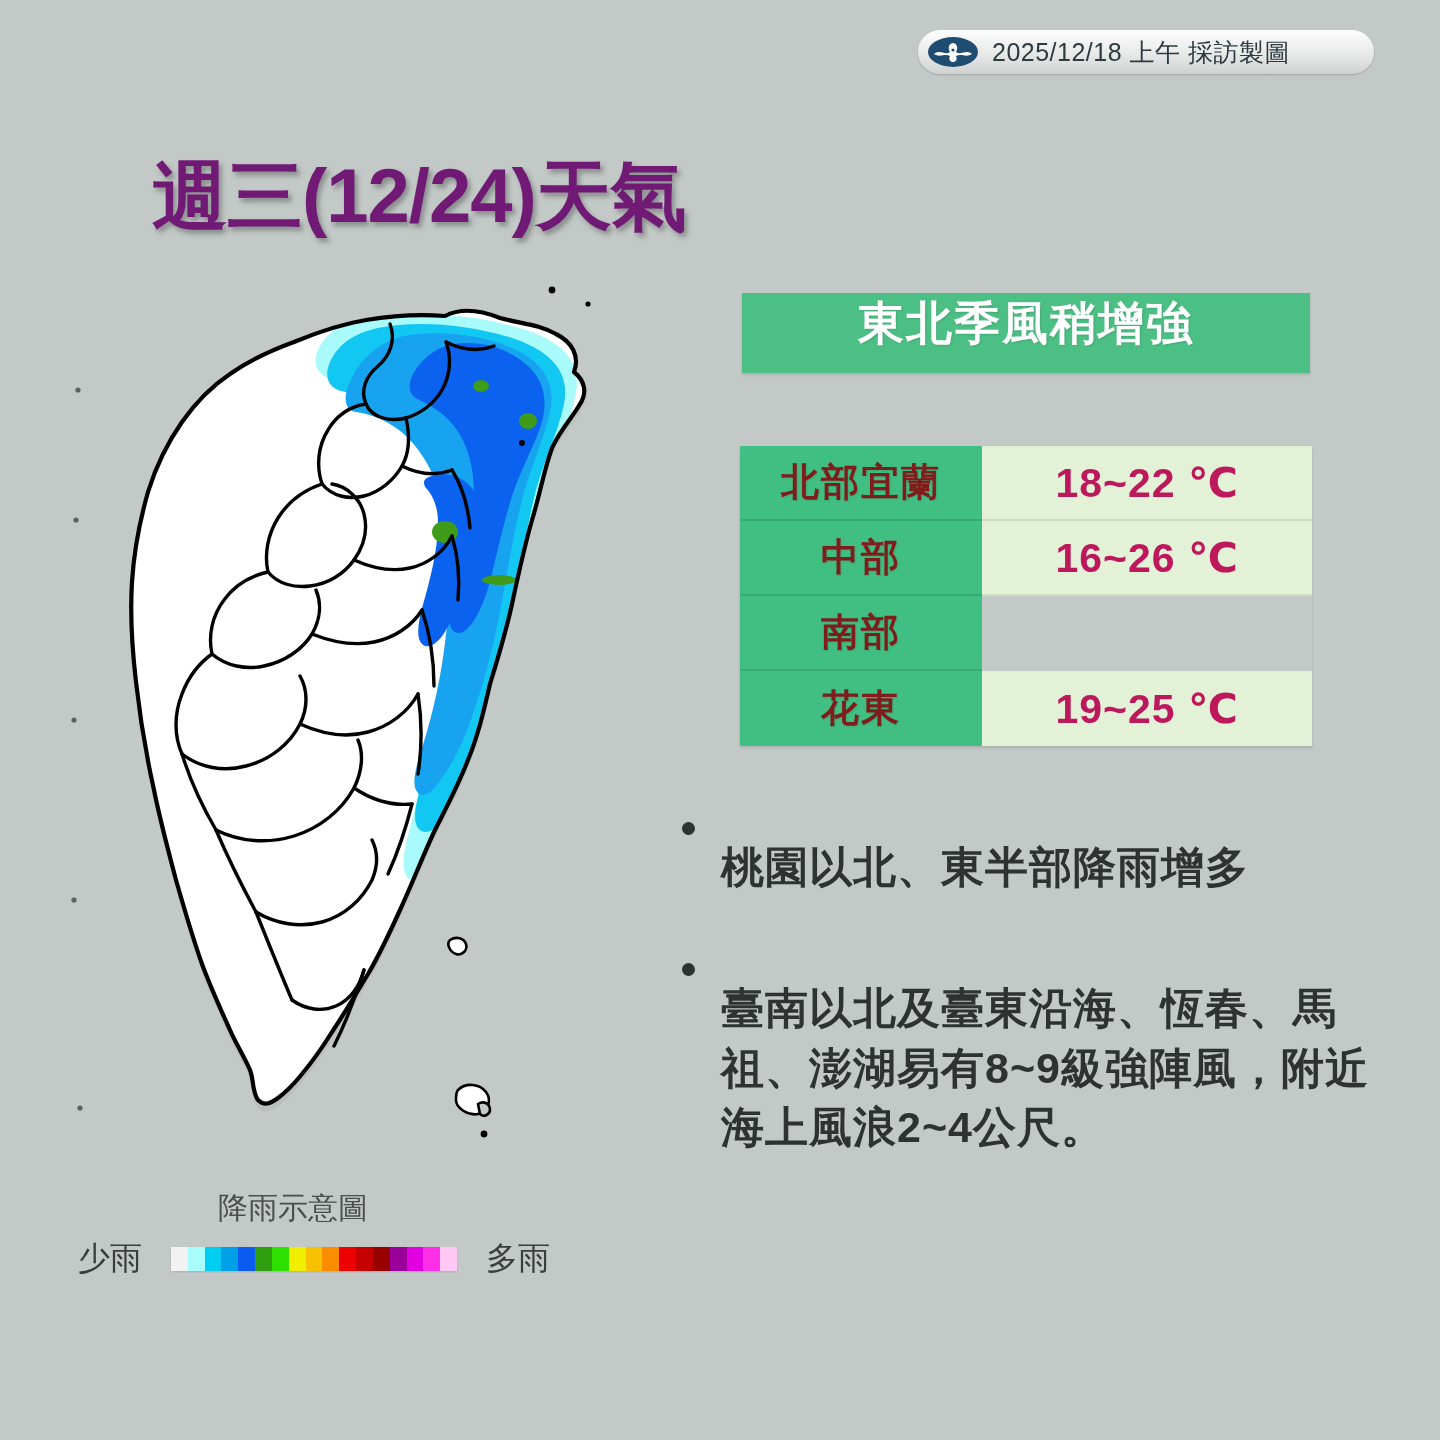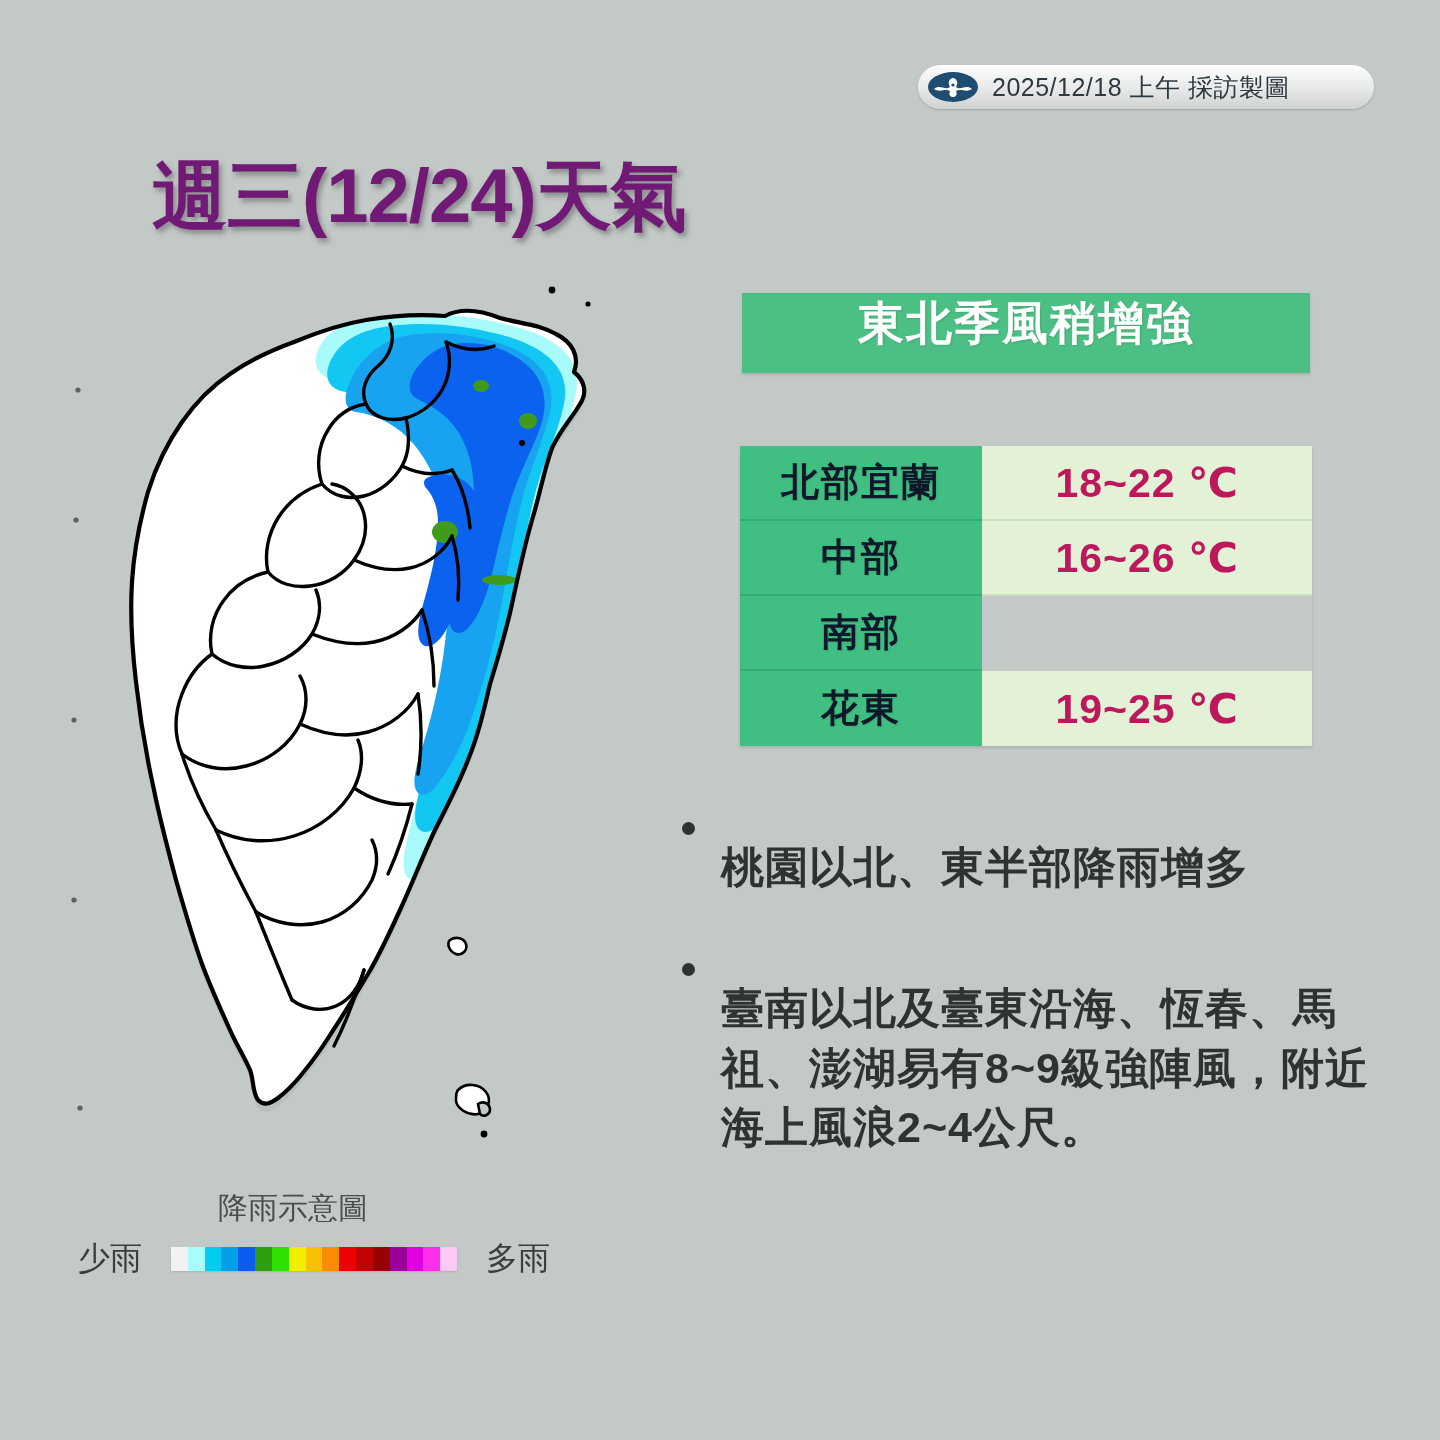--- a/index.html
+++ b/index.html
@@ -7,21 +7,21 @@
   body{
     width:1440px;height:1440px;
     background:#c3c9c6;
     font-family:"Liberation Sans","DejaVu Sans",sans-serif;
     overflow:hidden;position:relative;
   }
   .stage{position:absolute;inset:0;}
 
   
   .badge{
-    position:absolute;left:918px;top:65px;
+    position:absolute;left:918px;top:30px;
     height:44px;min-width:456px;
     display:flex;align-items:center;
     border-radius:22px;
     background:linear-gradient(#fdfdfd,#e7e9e8 55%,#ced2d0);
     box-shadow:0 1px 2px rgba(0,0,0,.18);
     padding:0 18px 0 10px;box-sizing:border-box;
   }
   .badge-logo{
     width:50px;height:30px;border-radius:50%;
     background:#1f4d72;flex:0 0 auto;
@@ -84,21 +84,21 @@
   .temp-row{display:flex;flex:1 1 0;min-height:0;}
   .temp-region{
     flex:0 0 42.3%;
     background:#41bf82;
     display:flex;align-items:center;justify-content:center;
     border-bottom:2px solid #36ab72;
     box-sizing:border-box;
   }
   .temp-row:last-child .temp-region{border-bottom:none;}
   .temp-region span{
-    font-size:38px;font-weight:bold;color:#0f172a;letter-spacing:2px;
+    font-size:38px;font-weight:bold;color:#7f1d1d;letter-spacing:2px;
     text-shadow:1px 1px 2px rgba(0,0,0,.10);
   }
   .temp-value{
     flex:1 1 auto;
     background:#e3f2d7;
     display:flex;align-items:center;justify-content:center;
     border-bottom:2px solid #cbe0bd;
     box-sizing:border-box;
   }
   .temp-row:last-child .temp-value{border-bottom:none;}

